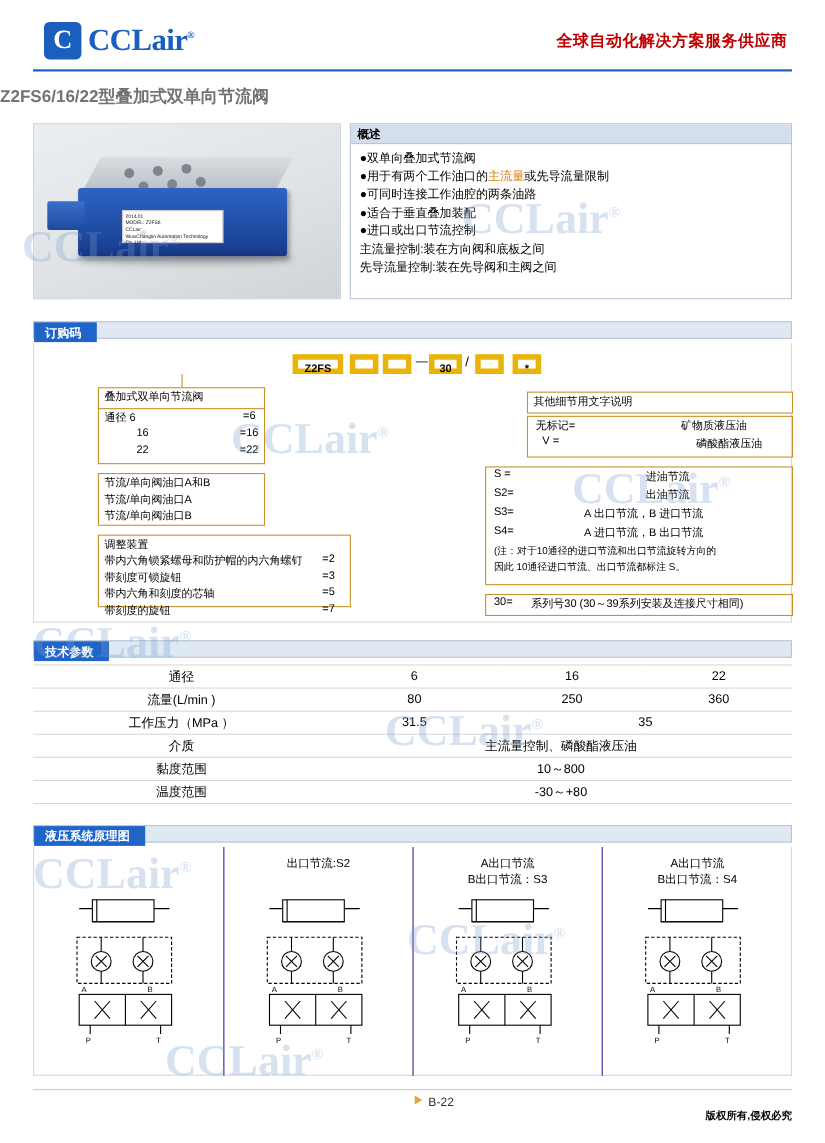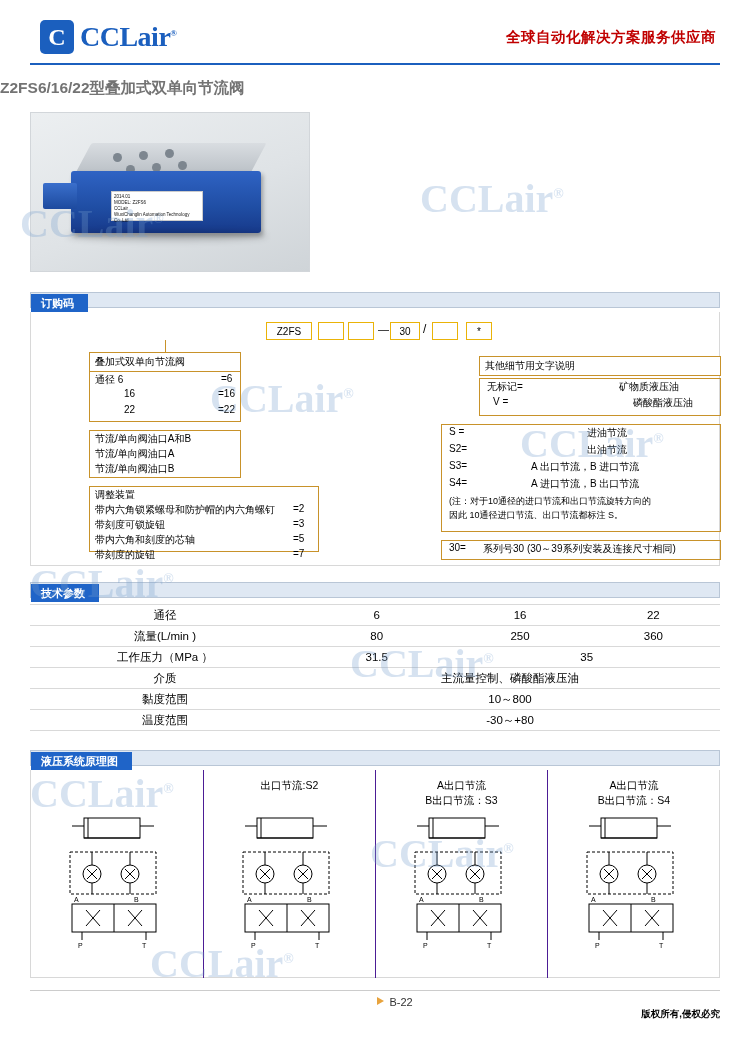--- a/index.html
+++ b/index.html
@@ -94,22 +94,22 @@
   .sec-bar .tab {
     display:inline-block; height:18px; background:#1f64c8; color:#fff;
     font-size:11px; font-weight:bold; padding:2px 14px 0 10px;
   }
 
   
   .order-block { position:absolute; left:30px; top:312px; width:690px; height:254px; border:1px solid #d8d8d8; border-top:none; }
 
   .oc-row { position:absolute; left:235px; top:10px; width:230px; height:18px; }
   .oc-cell {
-    position:absolute; height:18px; border:1px solid #eab308; background:#fff;
-    font-size:10px; text-align:center; line-height:17px;
+    position:absolute; height:18px; border:5px solid #eab308; background:#fff;
+    font-size:10px; text-align:center; line-height:17px;font-weight:bold;
   }
   .oc-dash { position:absolute; font-size:11px; }
   .oc-slash { position:absolute; font-size:12px; }
 
   .brk { position:absolute; border:1px solid #c8922a; }
   .lbl { position:absolute; font-size:10px; color:#000; white-space:nowrap; }
   .lbl-box {
     position:absolute; border:1px solid #c8922a; font-size:10px; padding:2px 5px;
     background:#fff; line-height:14px;
   }
@@ -183,20 +183,32 @@
     <div class="valve-plate"></div>
     <div class="valve-label">
       <div>2014.01</div>
       <div>MODEL: Z2FS6</div>
       <div>CCLair</div>
       <div>WuxiChanglin Automation Technology Co.,Ltd</div>
     </div>
     <div class="valve-shadow"></div>
   </div>
 
+  <div class="overview">
+    <div class="overview-head">概述</div>
+    <div class="overview-body">
+      <div>●双单向叠加式节流阀</div>
+      <div>●用于有两个工作油口的<span class="hl-orange">主流量</span>或先导流量限制</div>
+      <div>●可同时连接工作油腔的两条油路</div>
+      <div>●适合于垂直叠加装配</div>
+      <div>●进口或出口节流控制</div>
+      <div>主流量控制:装在方向阀和底板之间</div>
+      <div>先导流量控制:装在先导阀和主阀之间</div>
+    </div>
+  </div>
 
   <div class="sec-bar" style="top:292px;">
     <span class="tab">订购码</span>
   </div>
 
   <div class="order-block">
 
     <div class="oc-row">
       <div class="oc-cell" style="left:0px;  width:46px;">Z2FS</div>
       <div class="oc-cell" style="left:52px; width:26px;"></div>

